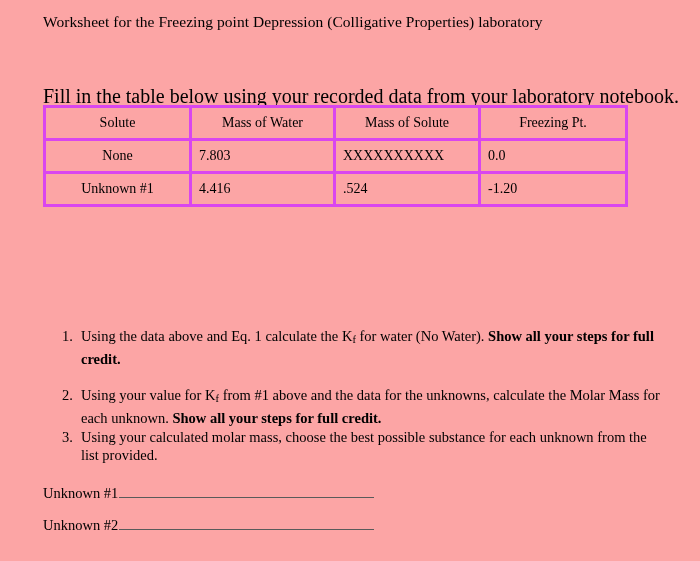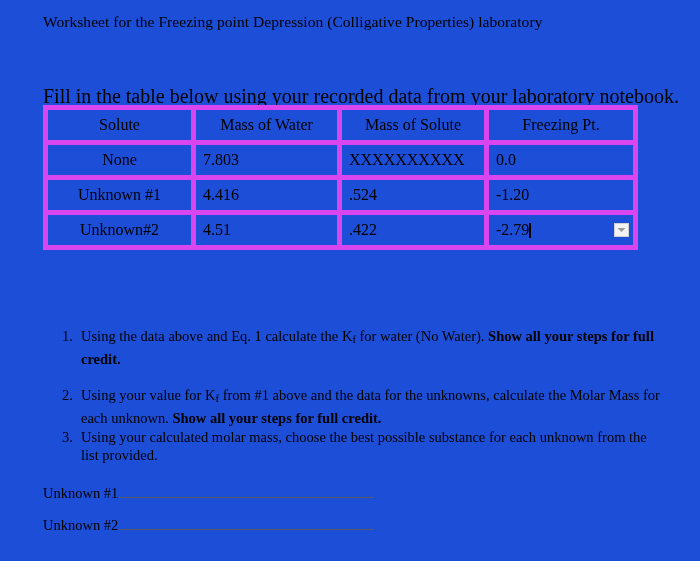--- a/index.html
+++ b/index.html
@@ -13,21 +13,21 @@
     font-family: "Liberation Serif", "DejaVu Serif", serif;
     color: #000000;
     position: relative;
     overflow: hidden;
   }
 
   .page {
     position: relative;
     width: 700px;
     height: 561px;
-    background: #1d4ed8;
+    background: #fca5a5;
   }
 
   .doc-title {
     position: absolute;
     left: 43px;
     top: 12px;
     font-size: 15.5px;
     line-height: 20px;
     white-space: nowrap;
     letter-spacing: 0.05px;
@@ -45,23 +45,23 @@
   
   .data-table {
     position: absolute;
     left: 43px;
     top: 105px;
     width: 514px;
     border-collapse: collapse;
     table-layout: fixed;
   }
   .data-table td {
-    border: 5px solid #d946ef;
+    border: 3px solid #d946ef;
     height: 30px;
-    font-size: 16px;
+    font-size: 14px;
     padding: 0 7px;
     vertical-align: middle;
     overflow: hidden;
     white-space: nowrap;
   }
   .col-solute   { width: 129px; text-align: center; }
   .col-water    { width: 127px; text-align: left; font-family: Liberation Serif, serif; }
   .col-soluteM  { width: 128px; text-align: left; }
   .col-fp       { width: 130px; text-align: left; }
 
@@ -174,33 +174,20 @@
       </tr>
 
 
       <tr>
         <td class="col-solute">Unknown #1</td>
         <td class="col-water">4.416</td>
         <td class="col-soluteM">.524</td>
         <td class="col-fp">-1.20</td>
       </tr>
 
-      <tr>
-        <td class="col-solute">Unknown#2</td>
-        <td class="col-water">4.51</td>
-        <td class="col-soluteM">.422</td>
-        <td class="col-fp cell-editing">
-          <span class="cell-text">-2.79</span><span class="caret"></span>
-          <span class="cell-dropdown">
-            <svg width="9" height="6" viewBox="0 0 9 6" aria-hidden="true">
-              <path d="M0.5 1 L4.5 5 L8.5 1 Z" fill="#9a9a9a"></path>
-            </svg>
-          </span>
-        </td>
-      </tr>
     </tbody>
   </table>
 
   <div class="task-list">
 
     <div class="task-item gap-after">
       <span class="task-num">1.</span>
       <span class="task-body"><span>Using the data above and Eq. 1 calculate the K</span><span class="sub">f</span><span> for water (No Water). </span><b>Show all your steps for full credit.</b></span>
     </div>
 

